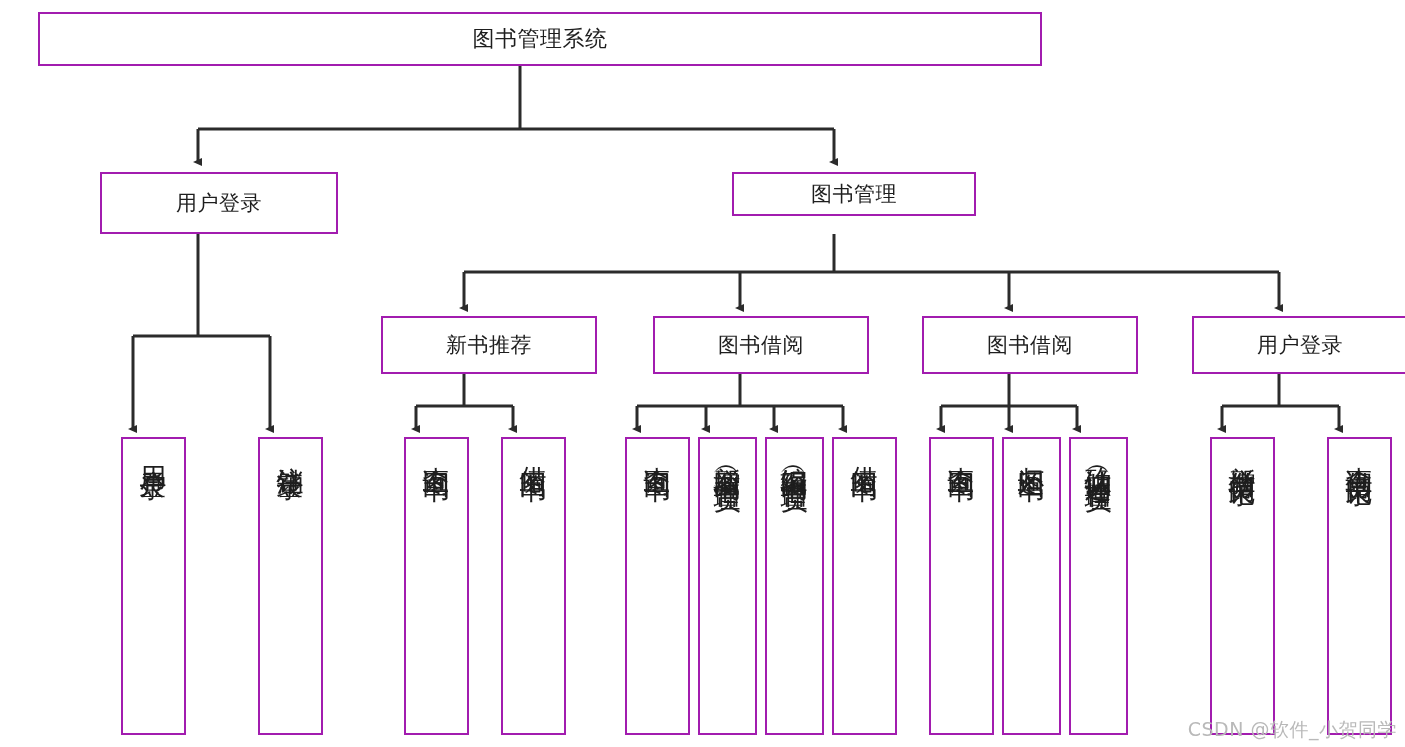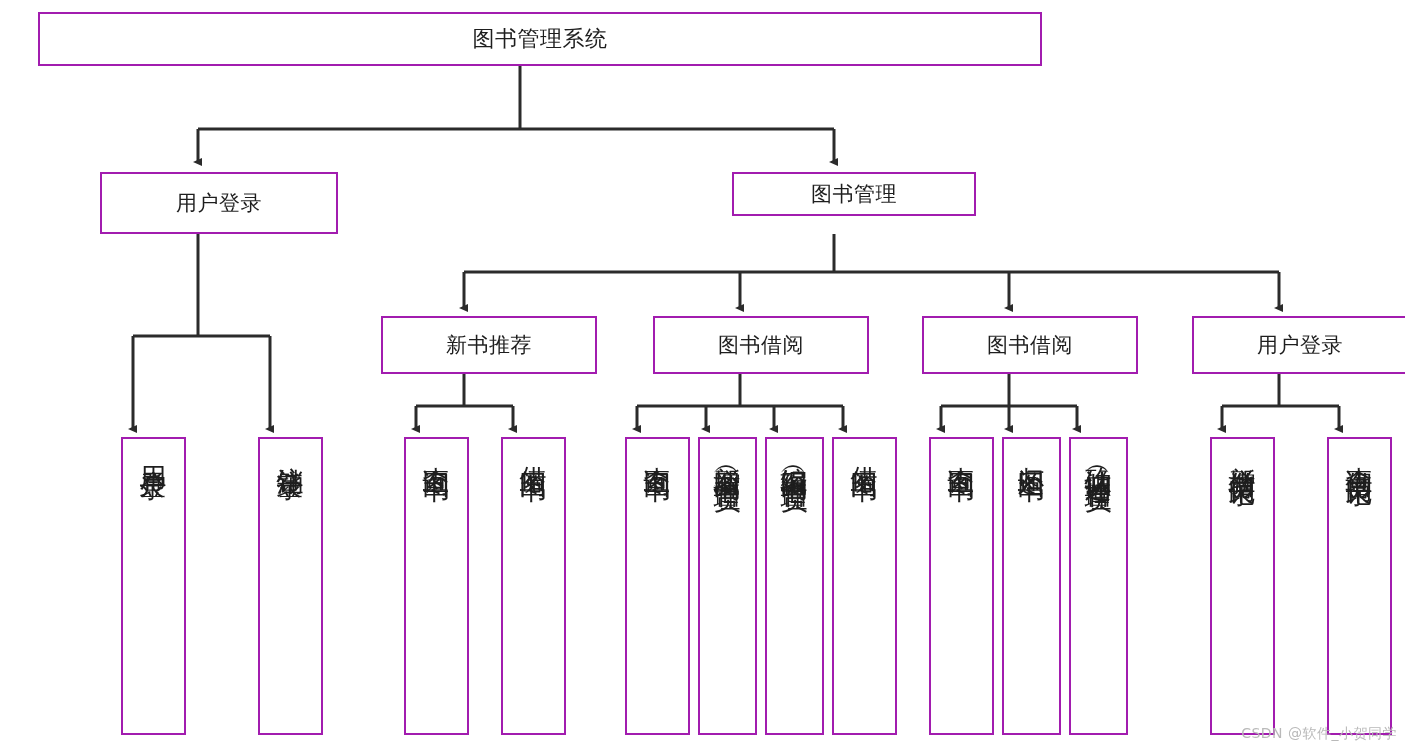--- a/index.html
+++ b/index.html
@@ -55,21 +55,21 @@
     text-orientation:upright;
     font-size:27px;
     line-height:1;
     letter-spacing:3px;
     white-space:nowrap;
   }
   .watermark{
     position:absolute;
     right:8px;
     bottom:4px;
-    font-size:14px;
+    font-size:19px;
     color:#b9b9b9;
     white-space:nowrap;
     letter-spacing:0.5px;
   }
 </style>
 </head>
 <body>
 
 <div id="canvas">
 

